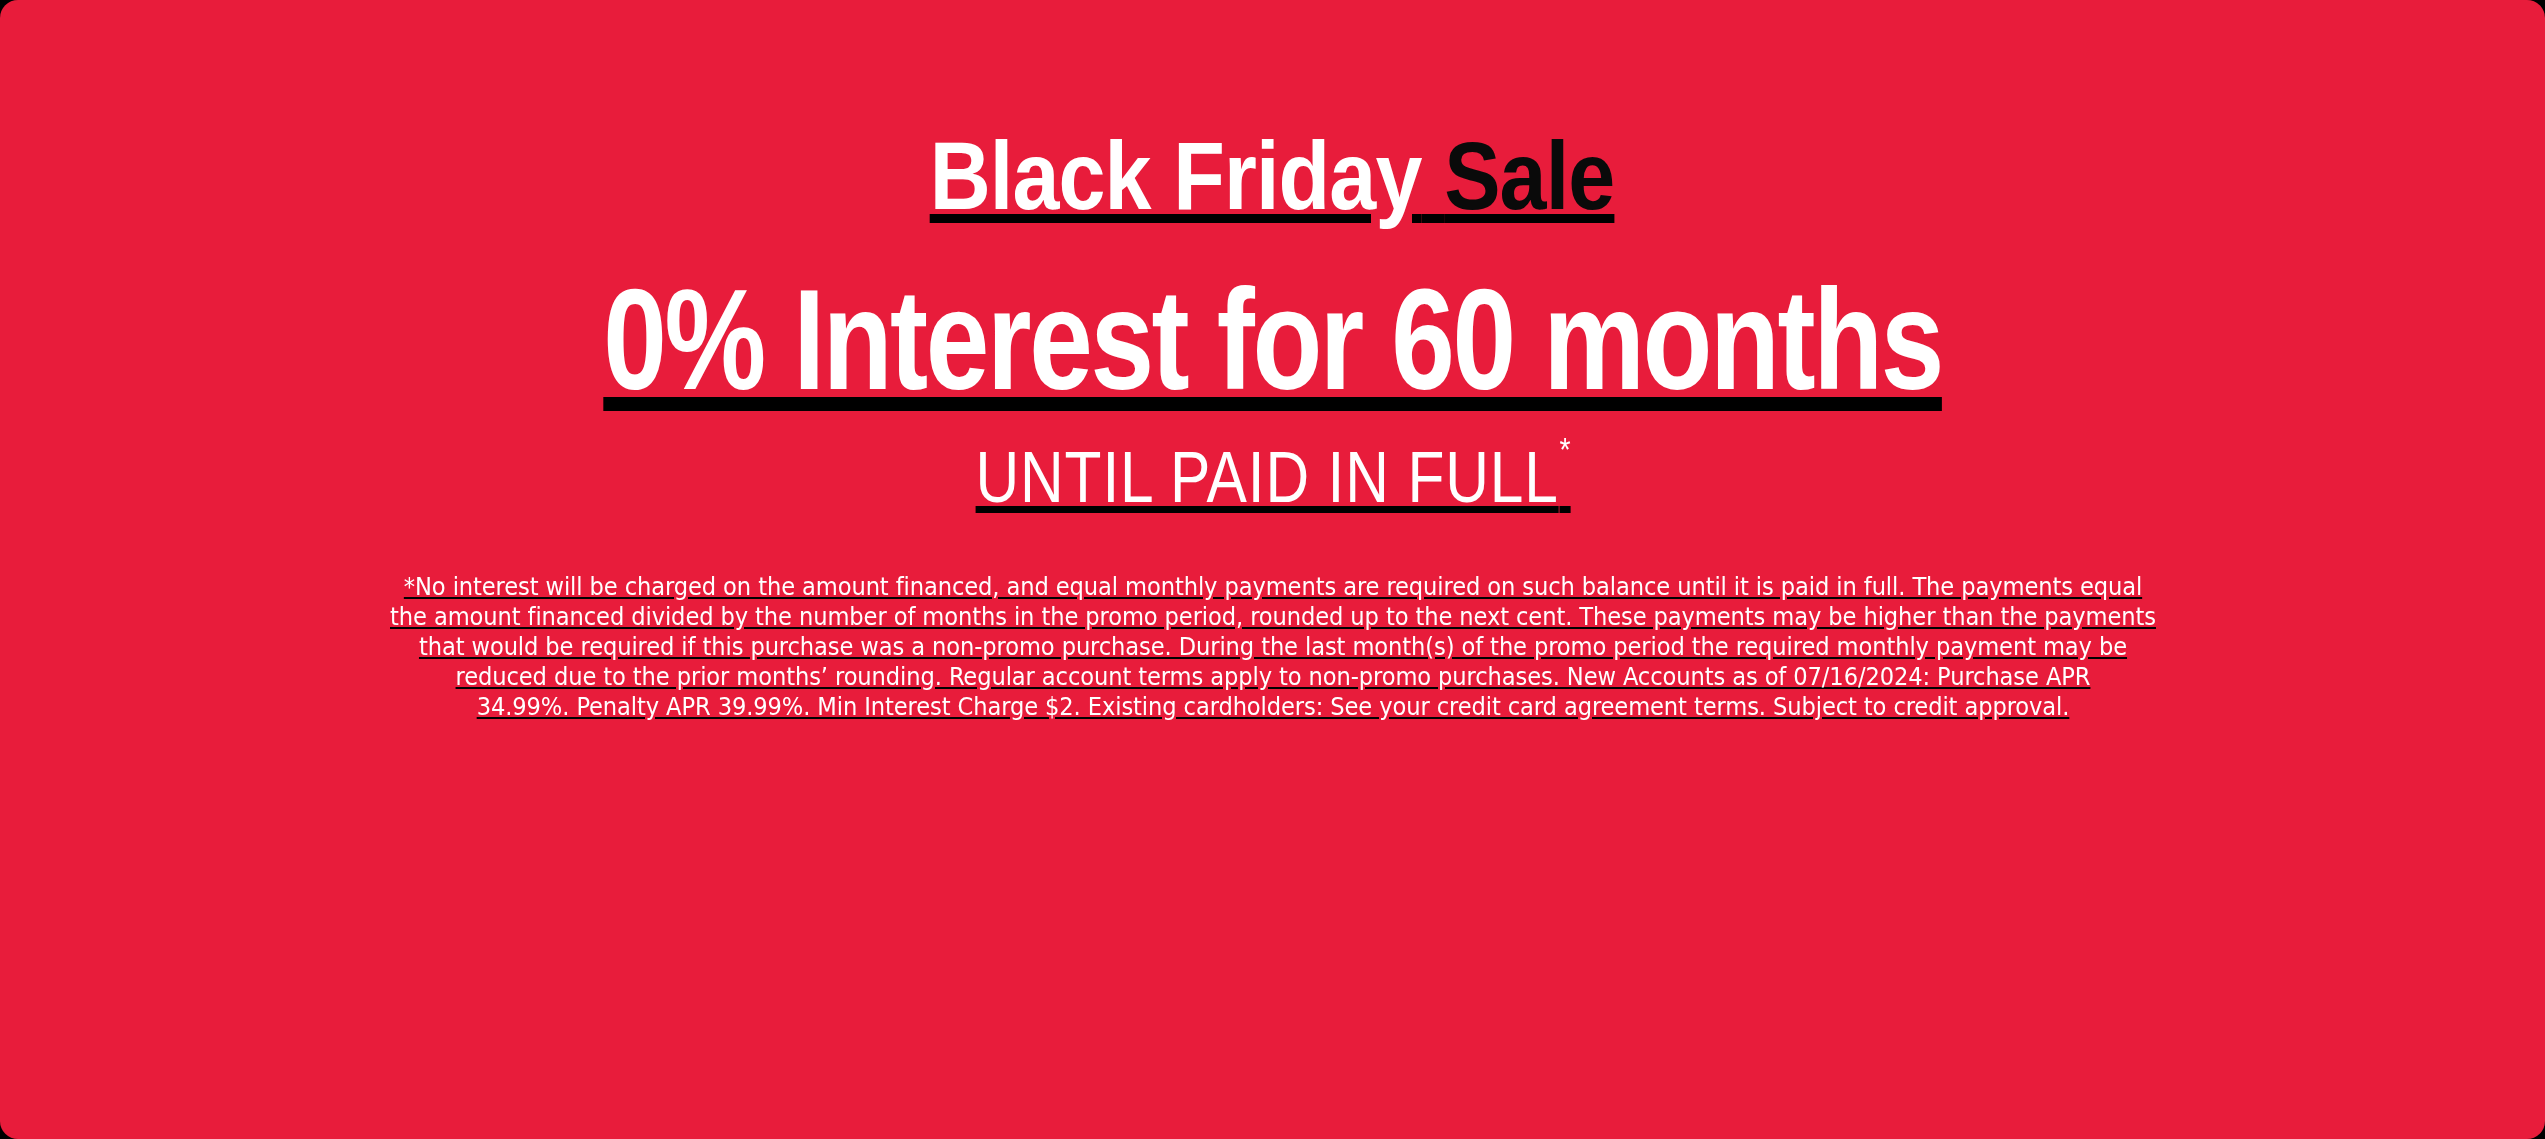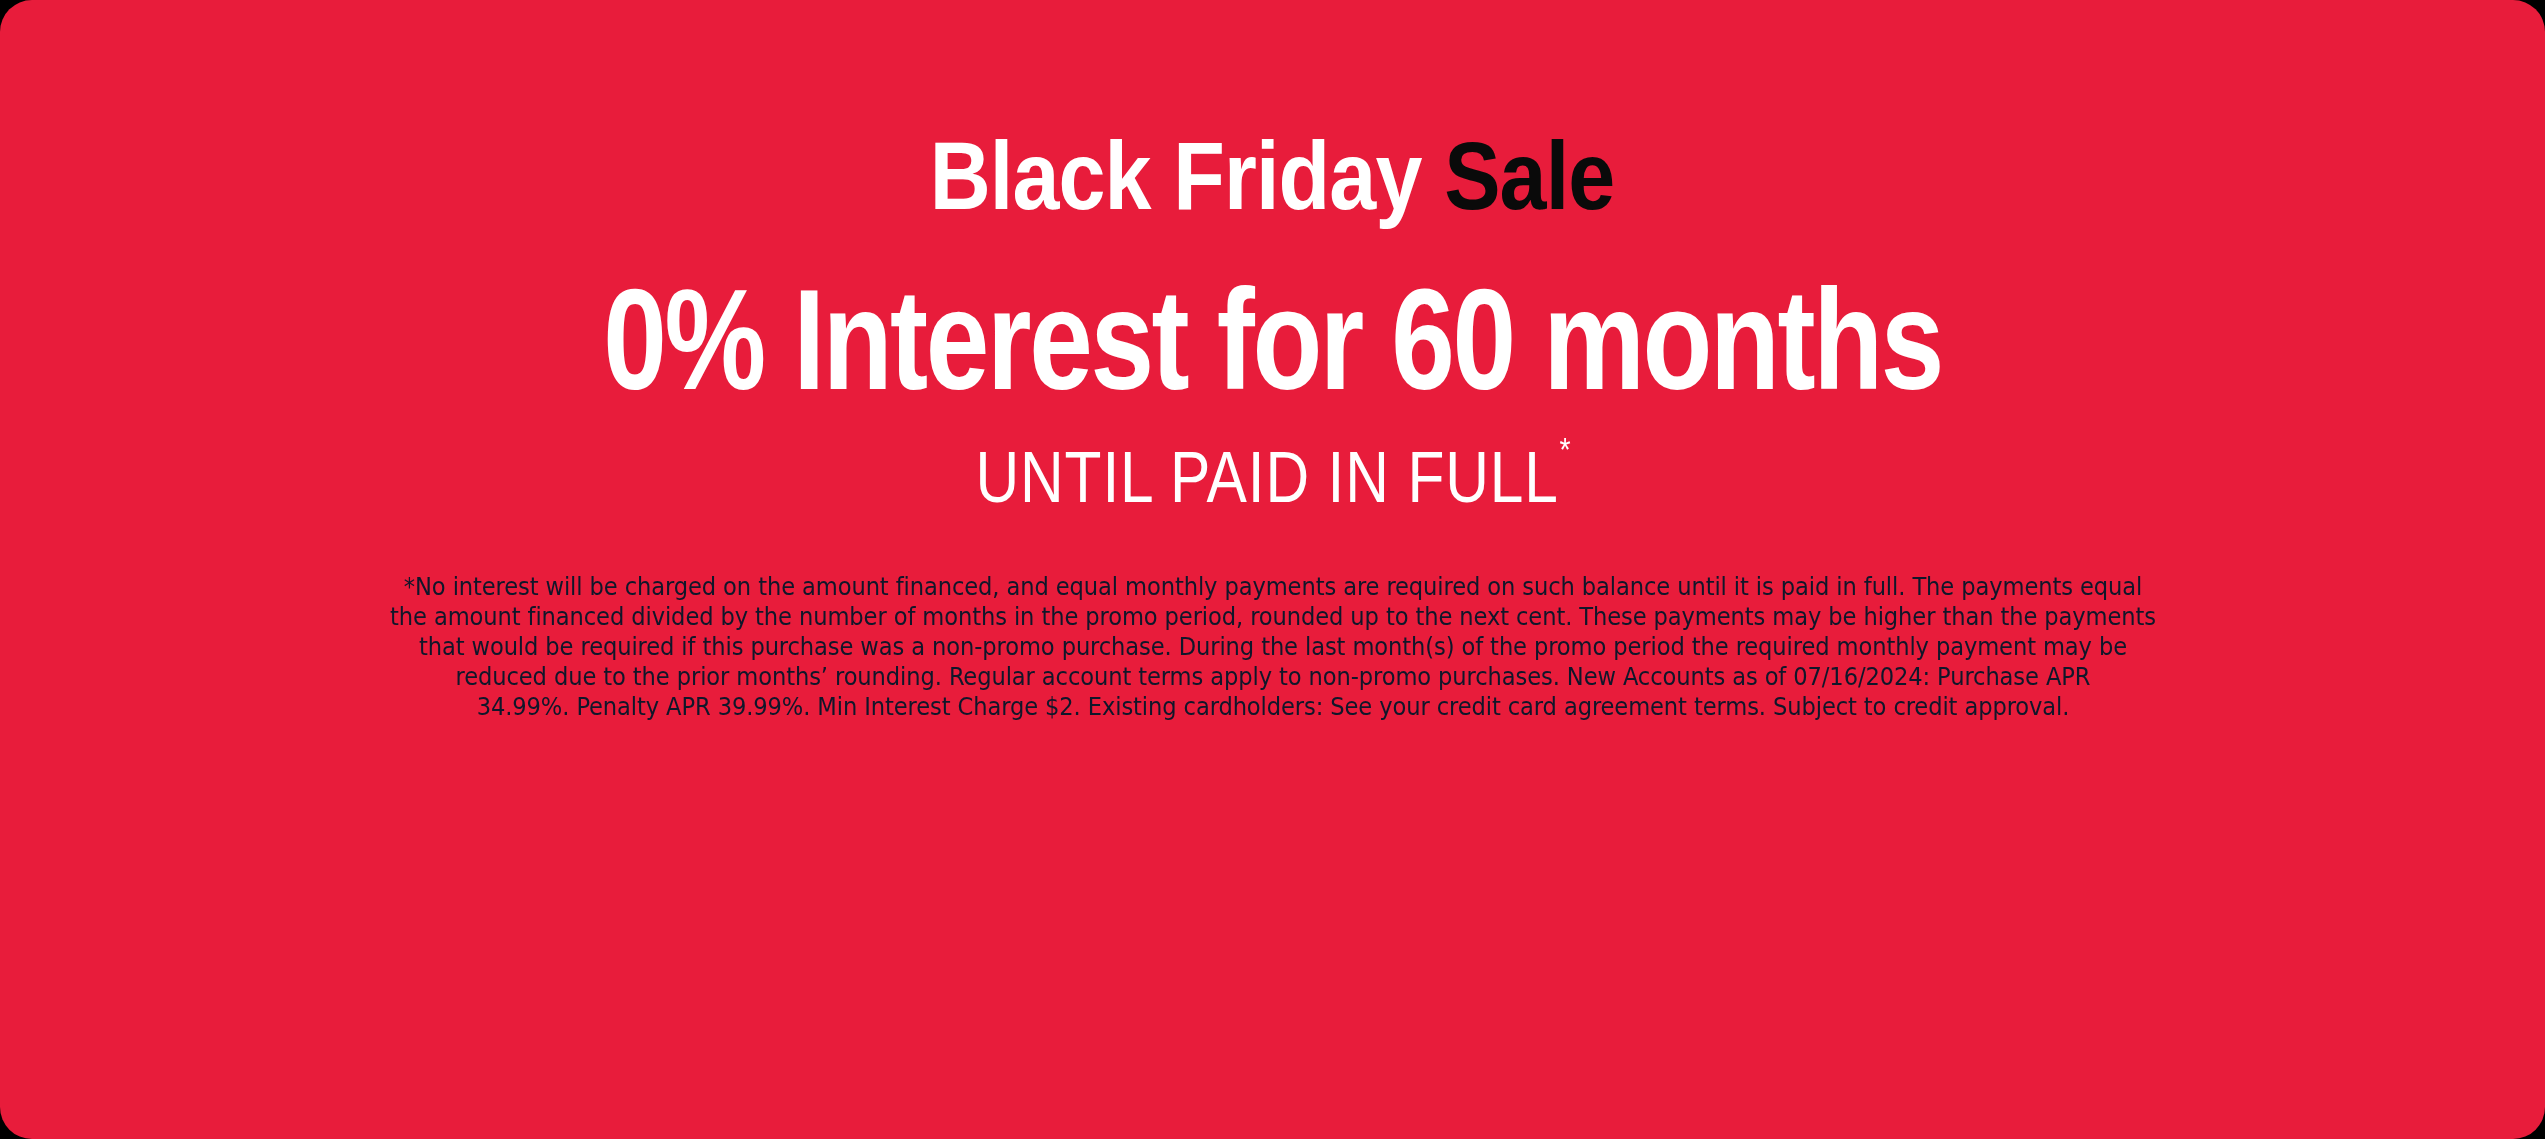--- a/index.html
+++ b/index.html
@@ -15,25 +15,26 @@
     font-family: "Liberation Sans", sans-serif;
     -webkit-font-smoothing: antialiased;
   }
 
   .banner {
     position: relative;
     box-sizing: border-box;
     width: 2545px;
     height: 1139px;
     background: #E81C3B;
-    border-radius: 32px;
+    border-radius: 18px;
     overflow: hidden;
     display: flex;
     flex-direction: column;
     align-items: center;
+    text-decoration: underline;
   }
 
   
   .headline-primary {
     margin-top: 128px;
     font-family: "Liberation Sans Narrow", "Liberation Sans", sans-serif;
     font-weight: 700;
     font-size: 96px;
     line-height: 1;
     letter-spacing: -1px;
@@ -91,21 +92,21 @@
     line-height: 1.2;
     letter-spacing: 0.1px;
     white-space: nowrap;
     text-align: center;
   }
 
   
   .fineprint-block {
     margin-top: 58px;
     width: 2420px;
-    color: #0f172a;
+    color: #ffffff;
     font-family: "DejaVu Sans Condensed", "Liberation Sans Narrow", "Liberation Sans", sans-serif;
     font-weight: 400;
     font-size: 25.5px;
     line-height: 30px;
     letter-spacing: -0.1px;
     text-align: center;
   }
   .fineprint-block .fineprint-line {
     display: block;
     white-space: nowrap;

